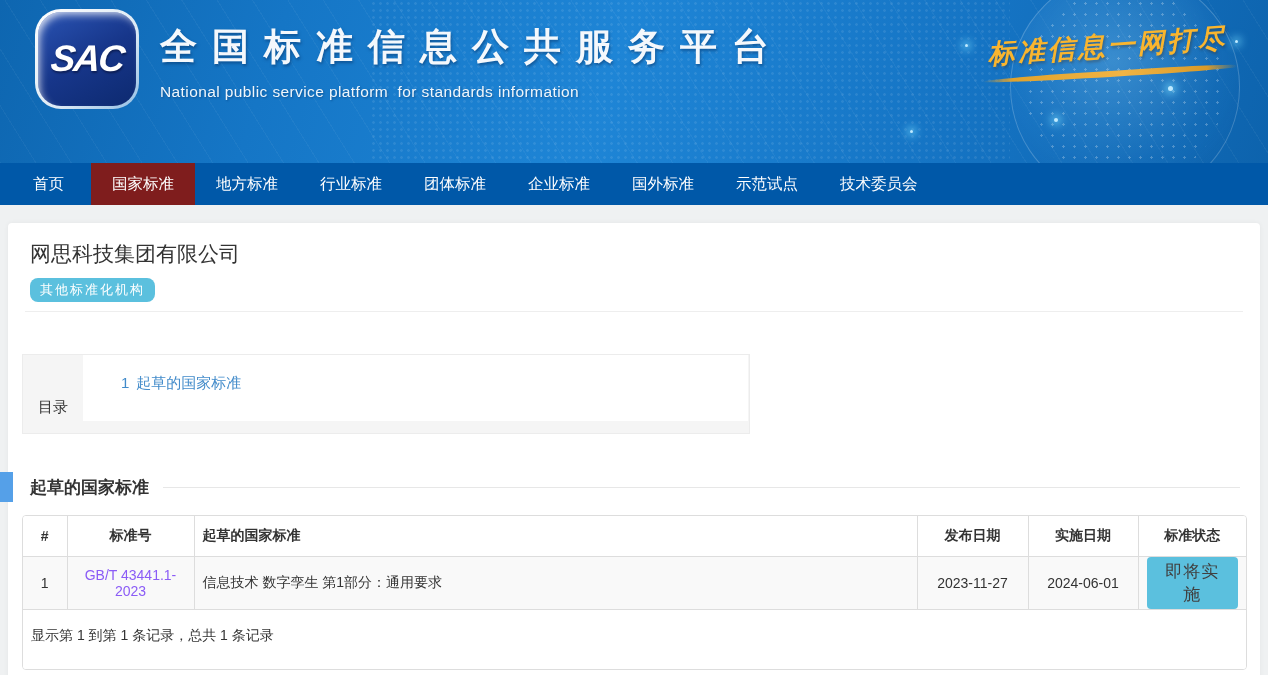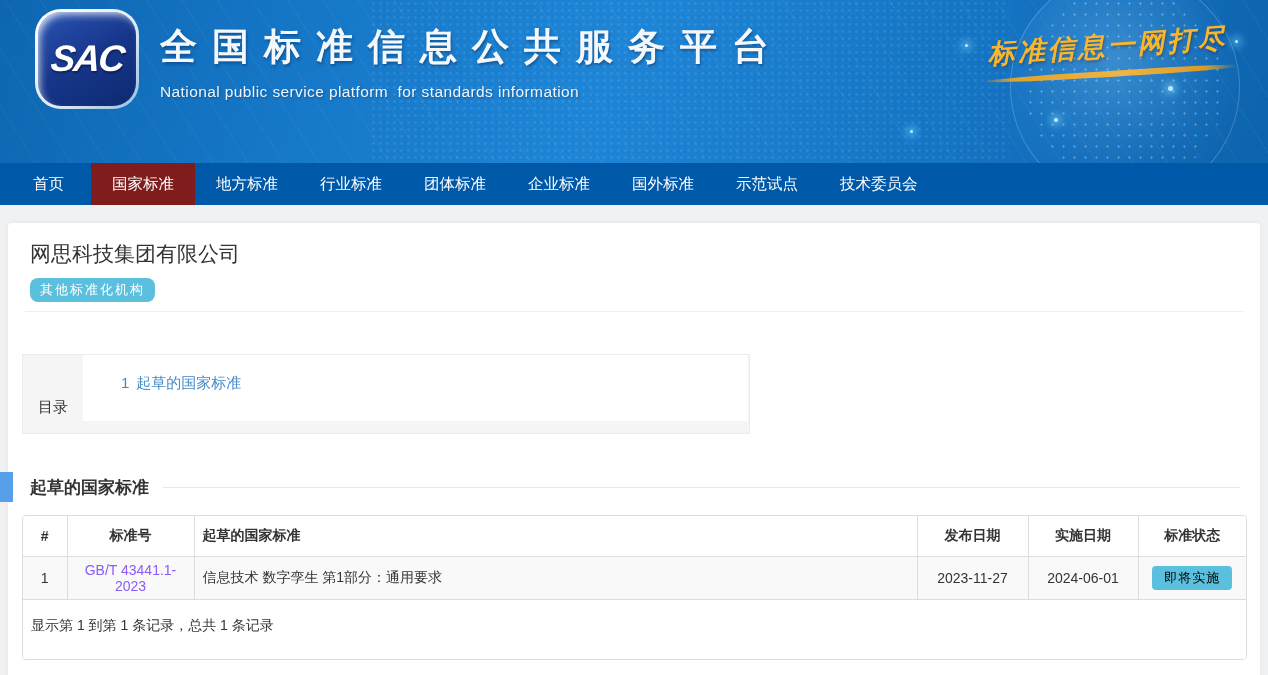--- a/index.html
+++ b/index.html
@@ -129,21 +129,21 @@
   thead tr th:last-child,  tbody tr td:last-child  { border-right:none; }
   thead tr th { border-top:none; }
   .c-idx    { width:44px;  text-align:center; }
   .c-no     { width:127px; text-align:center; }
   .c-name   { text-align:left; }
   .c-pub    { width:111px; text-align:center; }
   .c-impl   { width:110px; text-align:center; }
   .c-status { width:108px; text-align:center; }
   .std-link { color:#8b5cf6; text-decoration:none; cursor:pointer; }
   .status-badge {
-    display:inline-block; background:#5bc0de; color:#000000; font-size:13px;
+    display:inline-block; background:#5bc0de; color:#404040; font-size:17px;
     padding:3px 12px; border-radius:4px; letter-spacing:1px;
   }
   .table-footer { padding:17px 8px 24px 8px; font-size:14px; color:#333; background:#fff; }
 </style>
 </head>
 <body>
 
 <div class="site-header">
   <div class="dot-map"></div>
   <div class="globe"></div>

